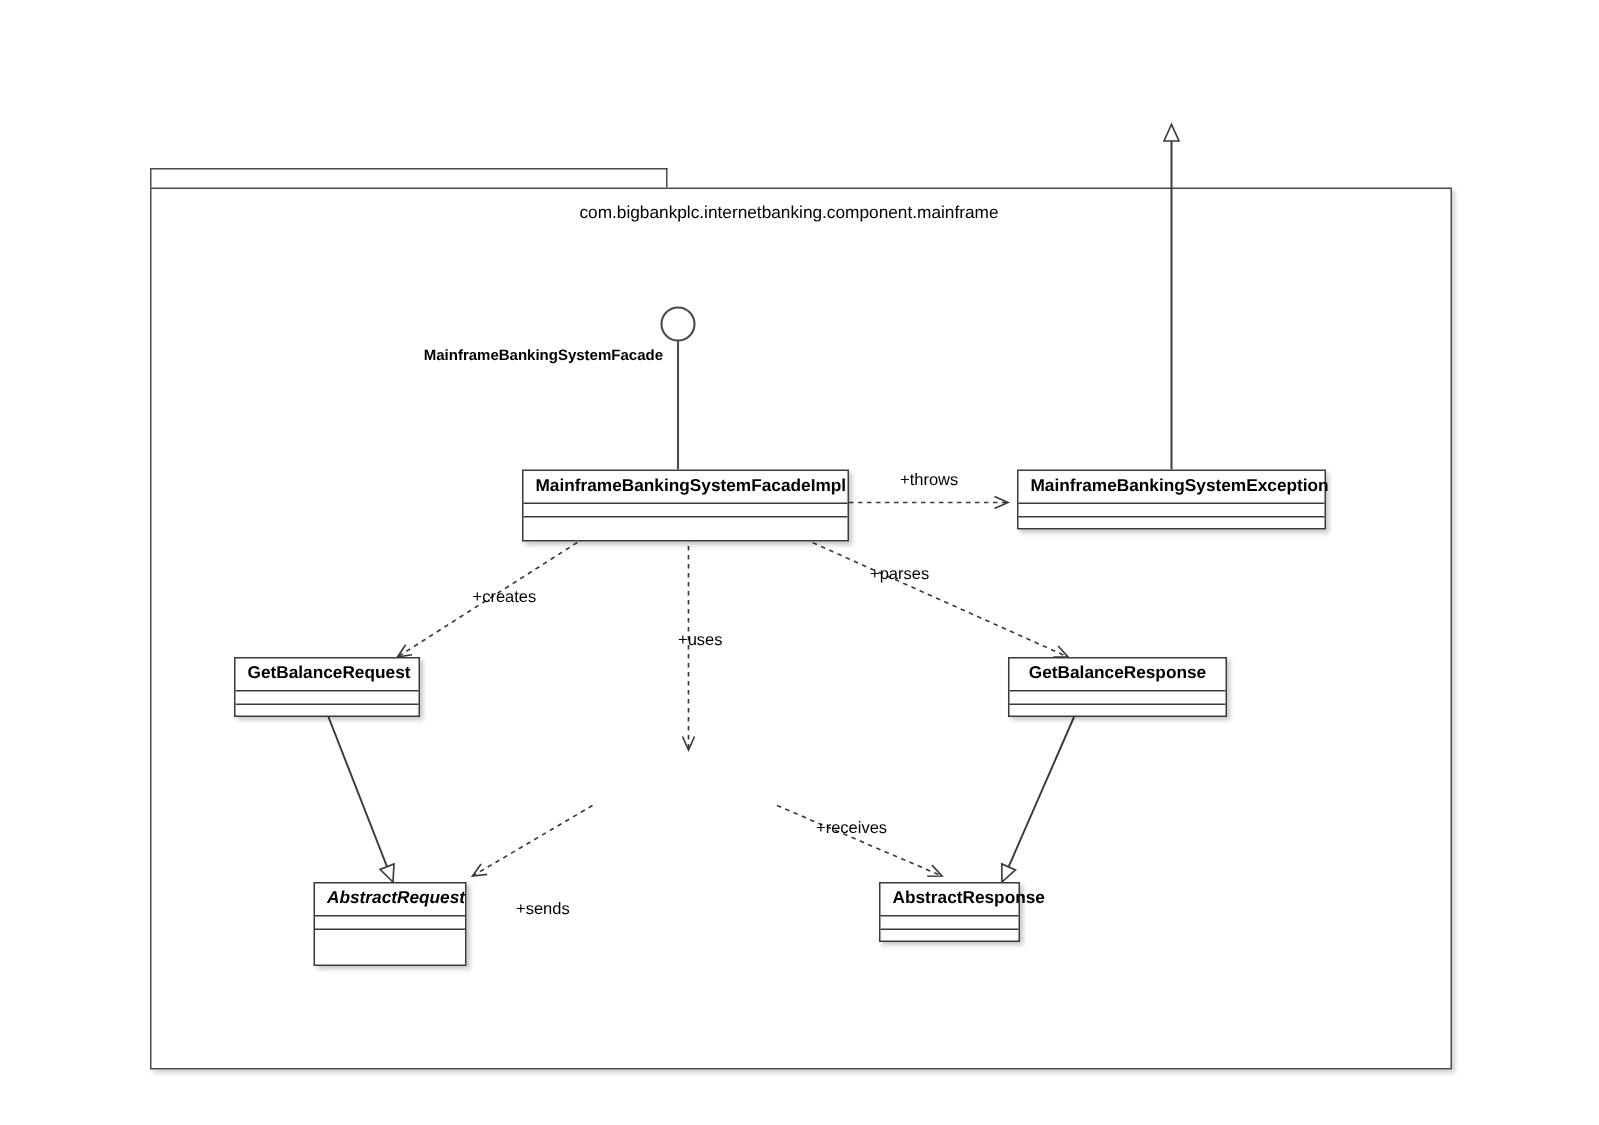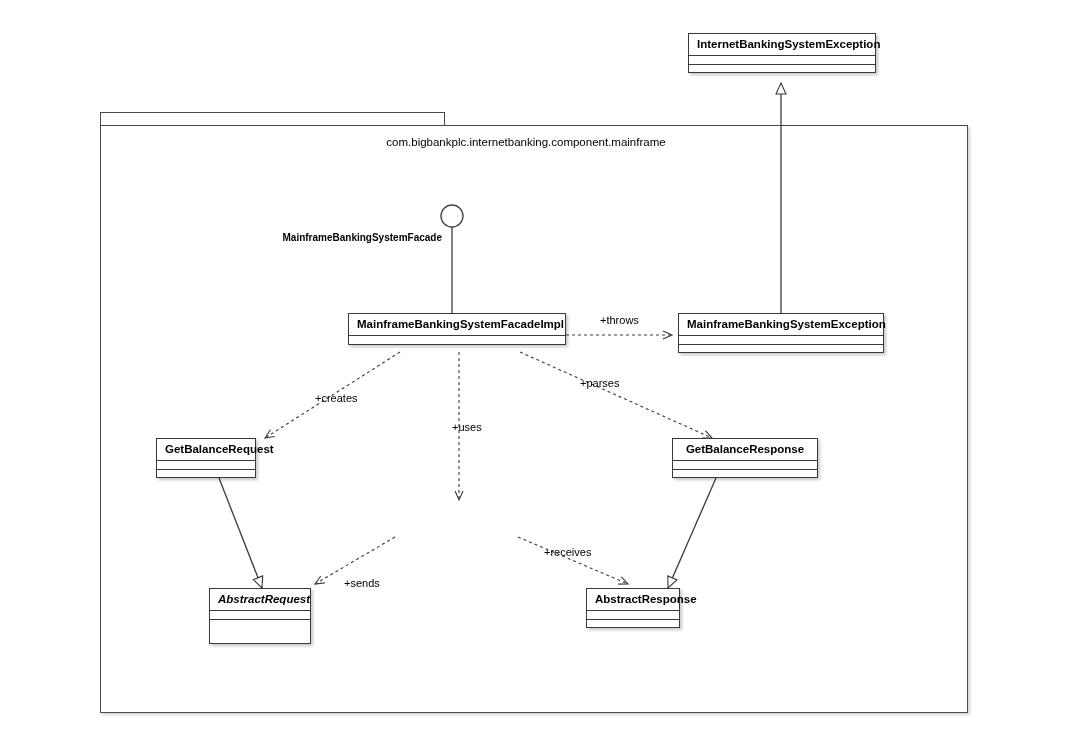--- a/index.html
+++ b/index.html
@@ -128,39 +128,34 @@
 
     <line x1="716" y1="478" x2="668" y2="588" stroke="#3a3a3a" stroke-width="1.3" marker-end="url(#hollow-tri)"></line>
 
     <line x1="395" y1="537" x2="315" y2="584" stroke="#3a3a3a" stroke-width="1.1" stroke-dasharray="3,3" marker-end="url(#open-arrow)"></line>
 
     <line x1="518" y1="537" x2="628" y2="584" stroke="#3a3a3a" stroke-width="1.1" stroke-dasharray="3,3" marker-end="url(#open-arrow)"></line>
   </svg>
 
   <div class="lollipop-label" style="left:180px; top:232px; width:262px;">MainframeBankingSystemFacade</div>
 
-  <div class="uml-class" style="left:688px; top:33px; width:188px; height:40px;">
-    <div class="uml-name">InternetBankingSystemException</div>
-    <div class="uml-attrs"></div>
-    <div class="uml-ops"></div>
-  </div>
 
-  <div class="uml-class" style="left:348px; top:313px; width:218px; height:32px;">
+  <div class="uml-class" style="left:348px; top:313px; width:218px; height:48px;">
     <div class="uml-name">MainframeBankingSystemFacadeImpl</div>
     <div class="uml-attrs"></div>
     <div class="uml-ops"></div>
   </div>
 
   <div class="uml-class" style="left:678px; top:313px; width:206px; height:40px;">
     <div class="uml-name">MainframeBankingSystemException</div>
     <div class="uml-attrs"></div>
     <div class="uml-ops"></div>
   </div>
 
-  <div class="uml-class" style="left:156px; top:438px; width:100px; height:40px;">
+  <div class="uml-class" style="left:156px; top:438px; width:124px; height:40px;">
     <div class="uml-name">GetBalanceRequest</div>
     <div class="uml-attrs"></div>
     <div class="uml-ops"></div>
   </div>
 
   <div class="uml-class" style="left:672px; top:438px; width:146px; height:40px;">
     <div class="uml-name">GetBalanceResponse</div>
     <div class="uml-attrs"></div>
     <div class="uml-ops"></div>
   </div>
@@ -179,17 +174,17 @@
   </div>
 
   <div class="edge-label" style="left:600px; top:314px;">+throws</div>
 
   <div class="edge-label" style="left:315px; top:392px;">+creates</div>
 
   <div class="edge-label" style="left:452px; top:421px;">+uses</div>
 
   <div class="edge-label" style="left:580px; top:377px;">+parses</div>
 
-  <div class="edge-label" style="left:344px; top:577px;">+sends</div>
+  <div class="edge-label" style="left:344px; top:600px;">+sends</div>
 
   <div class="edge-label" style="left:544px; top:546px;">+receives</div>
 
 </div>
 
 </body></html>

